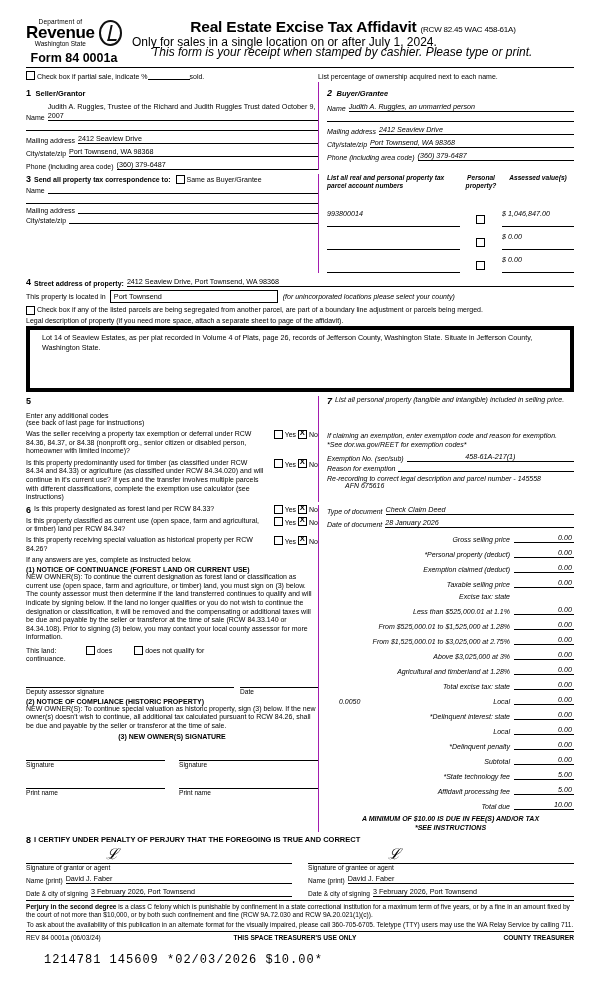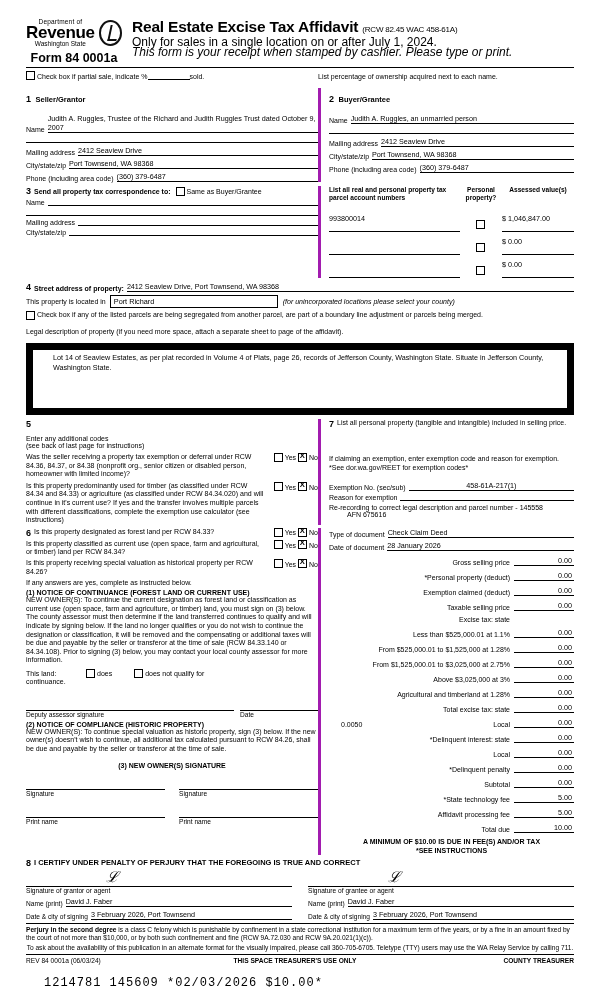--- a/index.html
+++ b/index.html
@@ -8,52 +8,52 @@
   .hdr{display:flex;align-items:flex-start;}
   .seal{width:96px;flex:0 0 96px;text-align:center;}
   .seal .dept{font-size:6.5px;letter-spacing:.2px;}
   .seal .rev{font-size:17px;font-weight:bold;line-height:15px;letter-spacing:-.3px;}
   .seal .wash{font-size:6.5px;}
   .sealrow{display:flex;align-items:center;justify-content:center;gap:4px;}
   .sealcirc{width:22px;height:22px;border-radius:50%;border:2px solid #111;position:relative;}
   .sealcirc:after{content:"";position:absolute;left:8px;top:3px;width:7px;height:14px;border-left:2px solid #111;border-bottom:2px solid #111;transform:skewX(-12deg);}
   .formno{font-size:12.5px;font-weight:bold;margin-top:4px;}
   .titlewrap{flex:1;padding-left:10px;}
-  .title{font-size:15.5px;font-weight:bold;letter-spacing:-.2px;}
+  .title{font-size:15.5px;font-weight:bold;letter-spacing:-.2px;text-align:center;}
   .title .rcw{font-size:8px;font-weight:normal;}
   .subt{font-size:12px;line-height:9.5px;margin-top:2px;}
   .divider{border-bottom:1px solid #000;margin-top:2px;}
   .row{display:flex;}
   .col{flex:1;}
   .tiny{font-size:6.6px;}
   .s7{font-size:7px;}
   .s75{font-size:7.5px;}
   .b{font-weight:bold;}
   .num{font-weight:bold;font-size:9px;}
   .line{border-bottom:1px solid #000;}
   .ul{display:inline-block;border-bottom:1px solid #000;}
   .fill{font-family:"Liberation Sans",sans-serif;font-size:7.2px;}
   .boxchk{display:inline-block;width:7px;height:7px;border:1px solid #000;vertical-align:-1px;margin-right:2px;position:relative;}
-  .mt2{margin-top:8px;}
+  .mt2{margin-top:2px;}
   .mt3{margin-top:3px;}
   .mt4{margin-top:4px;}
   .mt6{margin-top:6px;}
   .flexline{display:flex;align-items:flex-end;gap:3px;}
   .grow{flex:1;border-bottom:1px solid #000;}
   .twocol{display:flex;}
   .left{width:292px;}
   .right{flex:1;padding-left:8px;}
-  .vline{border-left:3px solid #a21caf;}
+  .vline{border-left:1px solid #a21caf;font-style:italic;}
   .feeline{display:flex;align-items:flex-end;font-size:7px;margin-top:5px;}
   .feeline .lbl{flex:1;text-align:right;padding-right:4px;white-space:nowrap;}
   .feeline .val{width:58px;border-bottom:1px solid #000;text-align:right;font-size:7.2px;padding-right:2px;}
   .sigline{border-bottom:1px solid #000;height:11px;}
-  .italic{font-style:italic;}
+  .italic{font-style:italic;margin-left:20px;}
   .center{text-align:center;}
-  .boxouter{border:7px solid #000000;padding:3px 20px;font-size:7.2px;line-height:9.5px;}
+  .boxouter{border:4px solid #000000;padding:3px 12px;font-size:7.2px;line-height:9.5px;}
   .inputbox{border:1px solid #000;display:inline-block;padding:1px 3px;font-size:7.3px;}
   .chkrow{display:flex;align-items:center;gap:2px;font-size:7px;}
   .sq{display:inline-block;width:7px;height:7px;border:1px solid #000;position:relative;}
   .sq.on:after{content:"X";position:absolute;left:0.6px;top:-2.6px;font-size:7.6px;font-weight:bold;}
   .bigline{font-size:12px;font-family:"Liberation Mono",monospace;letter-spacing:1px;}
   .scrawl{font-family:"Liberation Serif",serif;font-style:italic;font-size:15px;}
 </style>
 </head>
 <body>
 
@@ -155,21 +155,21 @@
           <span class="s7">City/state/zip</span>
           <span class="grow fill"></span>
         </div>
     </div>
     <div class="right vline">
       <div style="display:flex;font-size:6.6px;font-weight:bold;line-height:8px;">
         <div style="flex:1;">List all real and personal property tax parcel account numbers</div>
         <div style="width:42px;text-align:center;">Personal property?</div>
         <div style="width:72px;text-align:center;">Assessed value(s)</div>
       </div>
-      <div style="display:flex;margin-top:12px;">
+      <div style="display:flex;margin-top:19px;">
         <div style="flex:1;border-bottom:1px solid #000;" class="fill">993800014</div>
         <div style="width:42px;text-align:center;"><span class="boxchk"></span></div>
         <div style="width:72px;border-bottom:1px solid #000;" class="fill">$ 1,046,847.00</div>
       </div>
       <div style="display:flex;margin-top:5px;">
         <div style="flex:1;border-bottom:1px solid #000;" class="fill"></div>
         <div style="width:42px;text-align:center;"><span class="boxchk"></span></div>
         <div style="width:72px;border-bottom:1px solid #000;" class="fill">$ 0.00</div>
       </div>
       <div style="display:flex;margin-top:5px;">
@@ -181,21 +181,21 @@
   </div>
 
   <div class="mt4">
     <div class="flexline">
       <span class="num">4</span>
       <span class="s7 b">Street address of property:</span>
       <span class="grow fill">2412 Seaview Drive, Port Townsend, WA 98368</span>
     </div>
     <div class="mt3" style="display:flex;align-items:center;">
       <span class="s7">This property is located in</span>
-      <span class="inputbox" style="width:160px;margin-left:4px;">Port Richard</span>
+      <span class="inputbox" style="width:160px;margin-left:4px;">Port Townsend</span>
       <span class="s7 italic" style="margin-left:5px;">(for unincorporated locations please select your county)</span>
     </div>
     <div class="mt3" style="display:flex;align-items:flex-start;">
       <span class="boxchk"></span>
       <span class="s7">Check box if any of the listed parcels are being segregated from another parcel, are part of a boundary line adjustment or parcels being merged.</span>
     </div>
     <div class="s7 mt2">Legal description of property (if you need more space, attach a separate sheet to page of the affidavit).</div>
     <div class="boxouter mt2" style="height:52px;">Lot 14 of Seaview Estates, as per plat recorded in Volume 4 of Plats, page 26, records of Jefferson County, Washington State. Situate in Jefferson County, Washington State.</div>
   </div>
 

